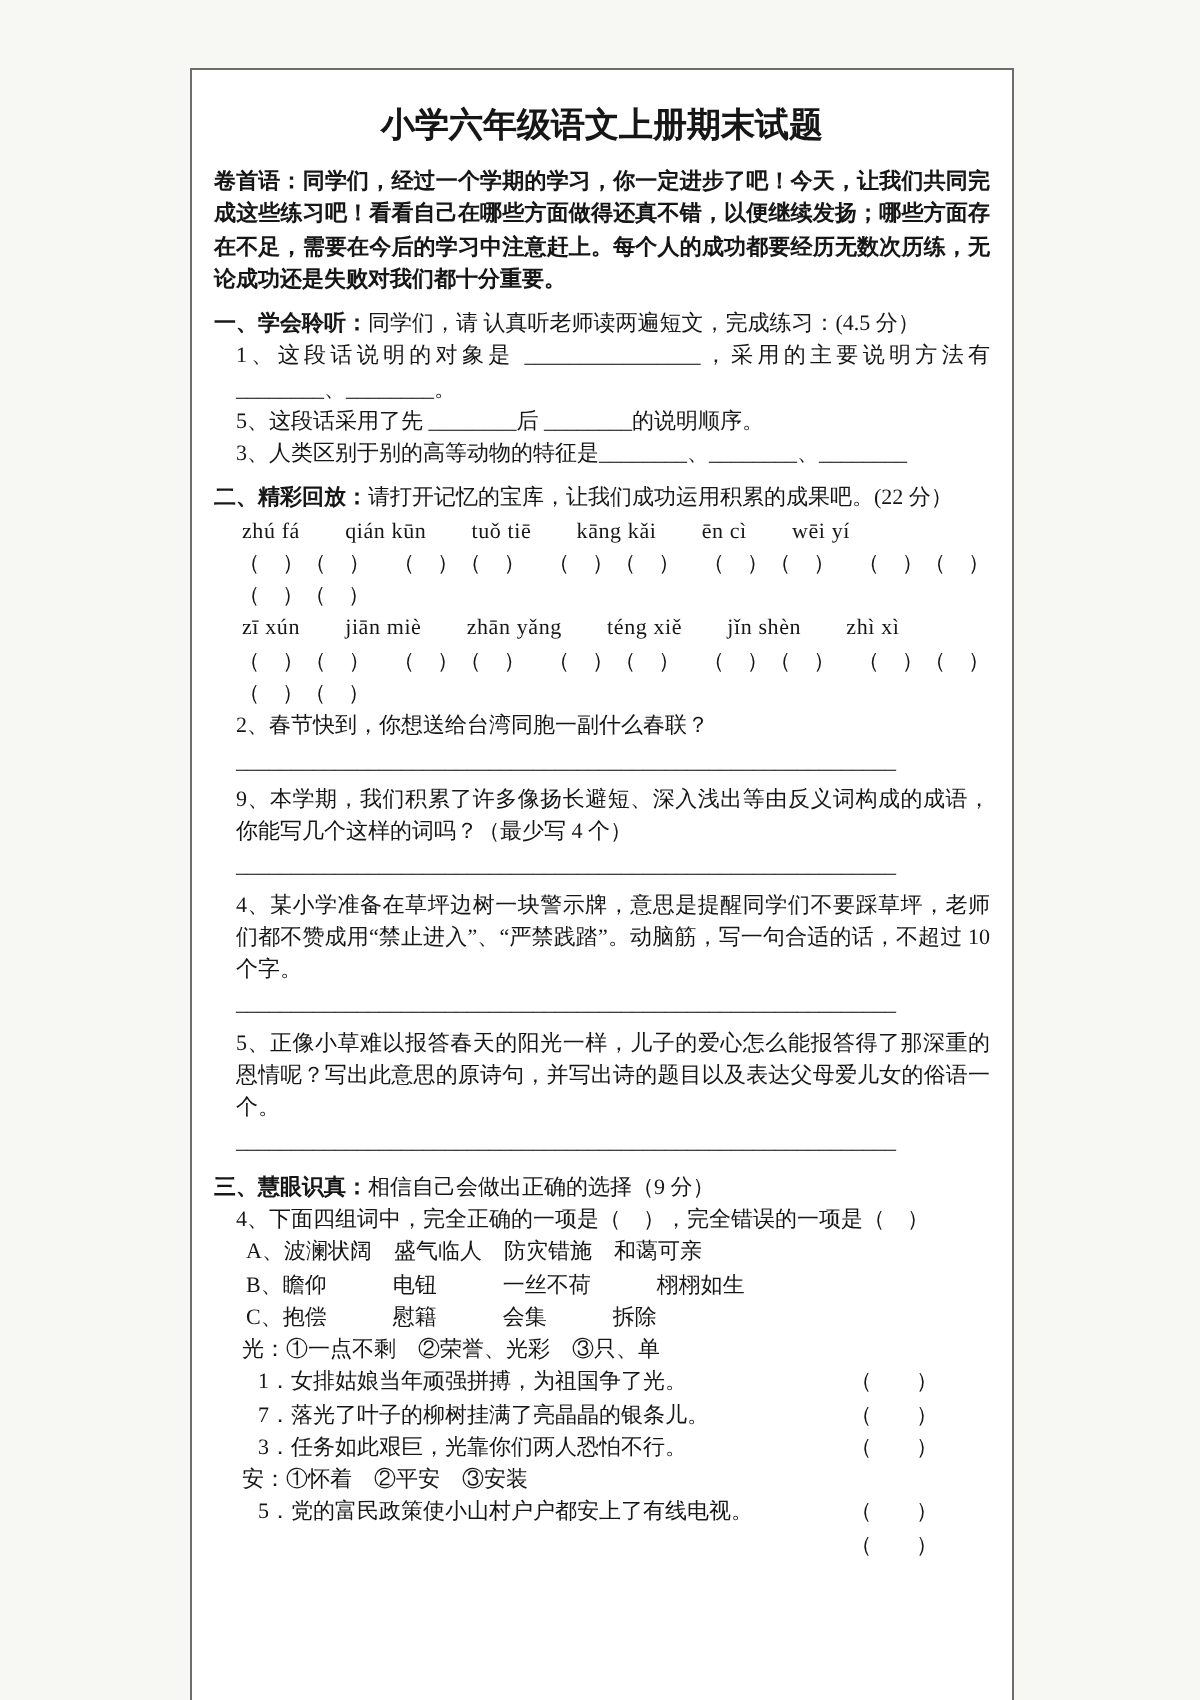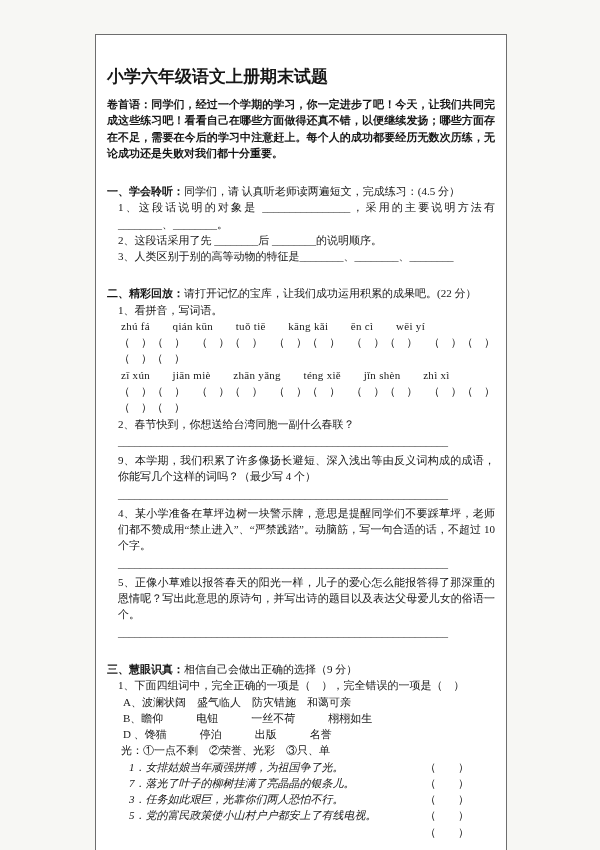--- a/index.html
+++ b/index.html
@@ -17,90 +17,90 @@
     width:412px; height:830px;
     background:#ffffff;
     border:1px solid #6d6d6d;
     border-bottom:none;
     box-sizing:border-box;
     padding:12px 11px 0 11px;
   }
   .title {
     font-size:17px;
     font-weight:bold;
-    text-align:left;
-    margin:18px 0 9px 0;
+    text-align:center;
+    margin:4px 0 9px 0;
   }
   p {
     margin:0;
     font-size:11px;
     line-height:1.48;
     overflow-wrap:anywhere;
     text-align:justify;
   }
-  .intro { font-weight:bold; margin-bottom:5px;font-family:Liberation Mono, monospace; }
-  .head  { margin-top:21px; }
+  .intro { font-weight:bold; margin-bottom:5px; }
+  .head  { margin-top:6px; }
   .b     { font-weight:bold; }
   .item  { padding-left:11px; }
   .pin   { padding-left:14px; letter-spacing:0.3px; }
   .bracket { padding-left:12px; }
   .blank { padding-left:11px; margin:1px 0 3px 0; }
   .choice { padding-left:16px; }
   .numline { padding-left:22px; display:flex; text-align:left; }
-  .numline .txt { flex:0 1 auto;font-style:italic; }
+  .numline .txt { flex:0 1 auto; }
   .rp { margin-left:auto; margin-right:26px; white-space:nowrap; }
   .defline { padding-left:14px; }
 </style>
 </head>
 <body>
 
 <div class="page">
 
   <h1 class="title">小学六年级语文上册期末试题</h1>
 
   <p class="intro">卷首语：同学们，经过一个学期的学习，你一定进步了吧！今天，让我们共同完成这些练习吧！看看自己在哪些方面做得还真不错，以便继续发扬；哪些方面存在不足，需要在今后的学习中注意赶上。每个人的成功都要经历无数次历练，无论成功还是失败对我们都十分重要。</p>
 
   <p class="head"><span class="b">一、学会聆听：</span><span>同学们，请 认真听老师读两遍短文，完成练习：(4.5 分）</span></p>
   <p class="item">1、这段话说明的对象是 ________________，采用的主要说明方法有________、________。</p>
-  <p class="item">2、这段话采用了先 ________后 ________的说明顺序。</p>
+  <p class="item">5、这段话采用了先 ________后 ________的说明顺序。</p>
   <p class="item">3、人类区别于别的高等动物的特征是________、________、________</p>
 
   <p class="head"><span class="b">二、精彩回放：</span><span>请打开记忆的宝库，让我们成功运用积累的成果吧。(22 分）</span></p>
-  <p class="item">1、看拼音，写词语。</p>
   <p class="pin">zhú fá　　qián kūn　　tuǒ tiē　　kāng kǎi　　ēn cì　　wēi yí</p>
   <p class="bracket">（　）（　）　（　）（　）　（　）（　）　（　）（　）　（　）（　）　（　）（　）</p>
   <p class="pin">zī xún　　jiān miè　　zhān yǎng　　téng xiě　　jǐn shèn　　zhì xì</p>
   <p class="bracket">（　）（　）　（　）（　）　（　）（　）　（　）（　）　（　）（　）　（　）（　）</p>
   <p class="item">2、春节快到，你想送给台湾同胞一副什么春联？</p>
   <p class="blank">____________________________________________________________</p>
   <p class="item">9、本学期，我们积累了许多像扬长避短、深入浅出等由反义词构成的成语，你能写几个这样的词吗？（最少写 4 个）</p>
   <p class="blank">____________________________________________________________</p>
   <p class="item">4、某小学准备在草坪边树一块警示牌，意思是提醒同学们不要踩草坪，老师们都不赞成用“禁止进入”、“严禁践踏”。动脑筋，写一句合适的话，不超过 10 个字。</p>
   <p class="blank">____________________________________________________________</p>
   <p class="item">5、正像小草难以报答春天的阳光一样，儿子的爱心怎么能报答得了那深重的恩情呢？写出此意思的原诗句，并写出诗的题目以及表达父母爱儿女的俗语一个。</p>
   <p class="blank">____________________________________________________________</p>
 
   <p class="head"><span class="b">三、慧眼识真：</span><span>相信自己会做出正确的选择（9 分）</span></p>
-  <p class="item">1、下面四组词中，完全正确的一项是（　），完全错误的一项是（　）</p>
+  <p class="item">4、下面四组词中，完全正确的一项是（　），完全错误的一项是（　）</p>
   <p class="choice">A、波澜状阔　盛气临人　防灾错施　和蔼可亲</p>
   <p class="choice">B、瞻仰　　　电钮　　　一丝不荷　　　栩栩如生</p>
-  <p class="choice">D 、馋猫　　　停泊　　　出版　　　名誉</p>
+  <p class="choice">C、抱偿　　　慰籍　　　会集　　　拆除</p>
   <p class="defline">光：①一点不剩　②荣誉、光彩　③只、单</p>
   <p class="numline">
       <span class="txt">1．女排姑娘当年顽强拼搏，为祖国争了光。</span>
       <span class="rp">（　　）</span>
     </p>
   <p class="numline">
       <span class="txt">7．落光了叶子的柳树挂满了亮晶晶的银条儿。</span>
       <span class="rp">（　　）</span>
     </p>
   <p class="numline">
       <span class="txt">3．任务如此艰巨，光靠你们两人恐怕不行。</span>
       <span class="rp">（　　）</span>
     </p>
+  <p class="defline">安：①怀着　②平安　③安装</p>
   <p class="numline">
       <span class="txt">5．党的富民政策使小山村户户都安上了有线电视。</span>
       <span class="rp">（　　）</span>
     </p>
   <p class="numline">
       <span class="rp">（　　）</span>
     </p>
 
 </div>
 

